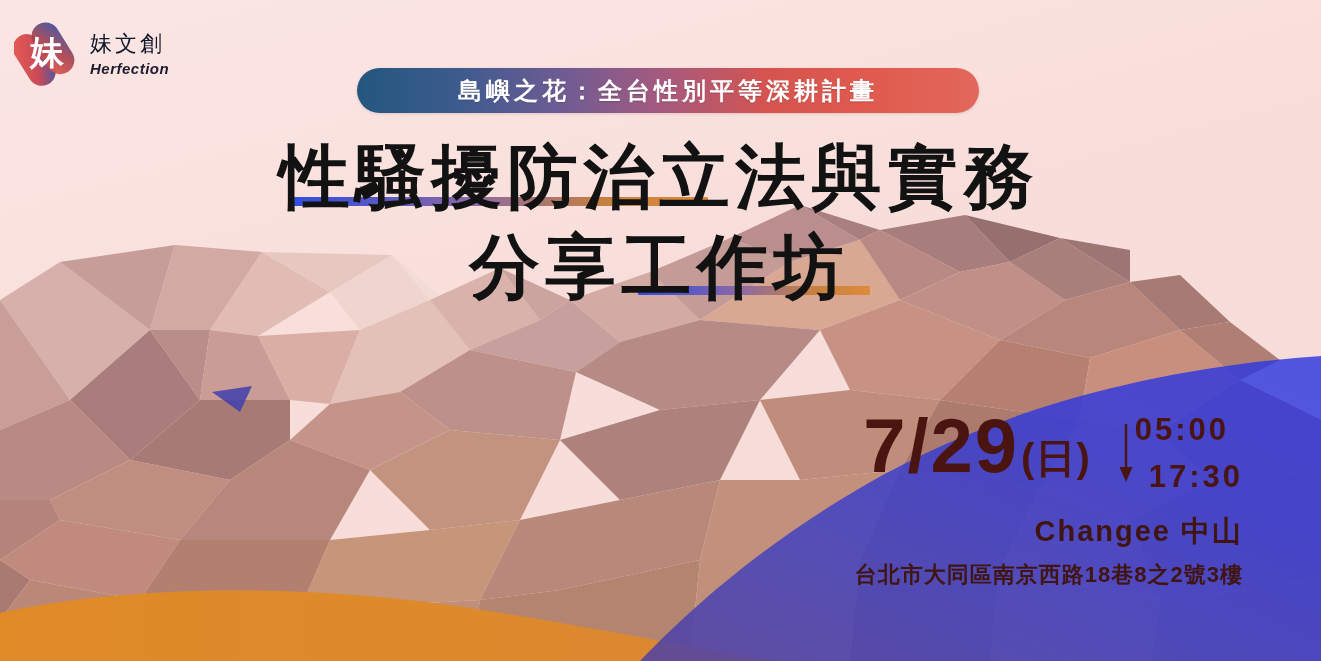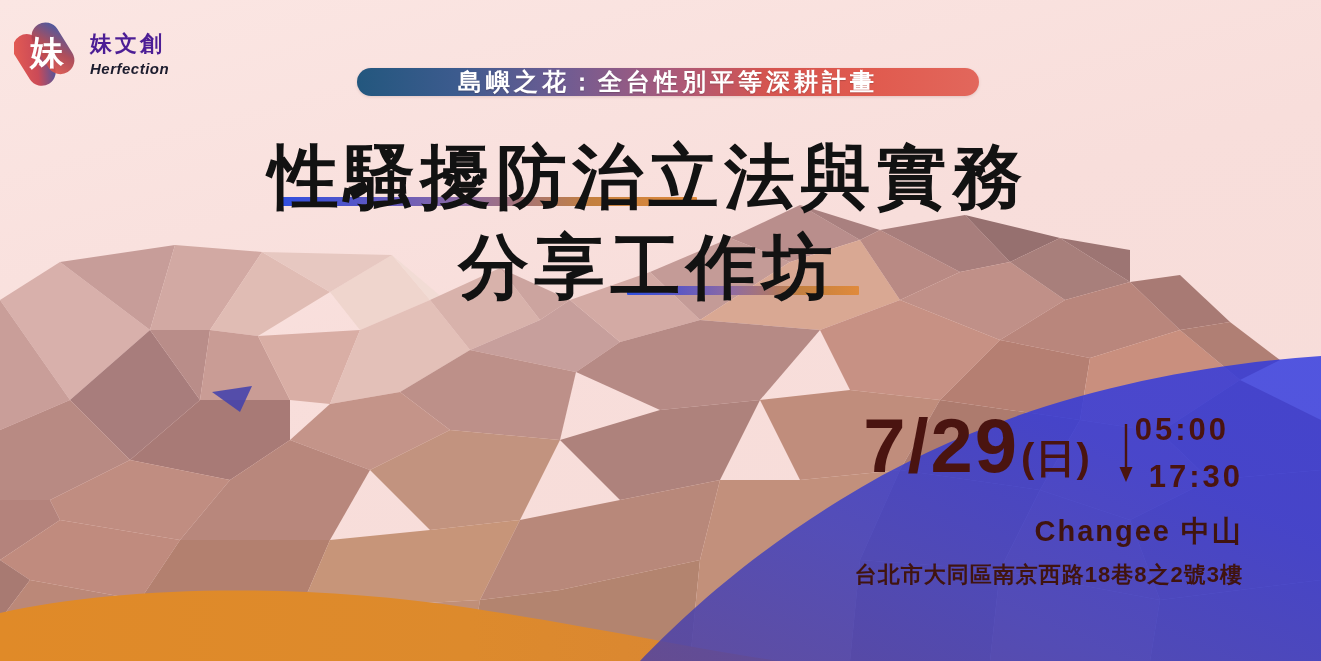--- a/index.html
+++ b/index.html
@@ -51,42 +51,42 @@
   }
   .logo-text {
     display: flex;
     flex-direction: column;
     justify-content: center;
     line-height: 1;
     padding-top: 4px;
   }
   .logo-cn {
     font-size: 22px;
-    font-weight: bold;
-    color: #4c1d95;
+    font-weight: normal;
+    color: #0f172a;
     letter-spacing: 3px;
     white-space: nowrap;
   }
   .logo-en {
     font-size: 15px;
     font-weight: bold;
     font-style: italic;
     color: #1c1c2e;
     letter-spacing: 0.5px;
     margin-top: 6px;
     white-space: nowrap;
   }
 
   
   .pill {
     position: absolute;
     left: 357px;
     top: 68px;
     width: 622px;
-    height: 28px;
+    height: 45px;
     border-radius: 23px;
     background: linear-gradient(90deg,
         #23577e 0%,
         #3c5b8e 16%,
         #6e5c93 33%,
         #a85a7c 50%,
         #d5544f 66%,
         #e05a4e 82%,
         #e2675c 100%);
     display: flex;
@@ -100,21 +100,21 @@
     font-size: 24px;
     font-weight: bold;
     letter-spacing: 4px;
     white-space: nowrap;
     text-shadow: 0 1px 1px rgba(60,30,40,0.25);
   }
 
   
   .title-block {
     position: absolute;
-    left: 5px;
+    left: 16px;
     top: 140px;
     width: 1287px;
     z-index: 20;
     text-align: center;
   }
   .title-line {
     position: relative;
     display: inline-block;
     font-size: 70px;
     font-weight: bold;

